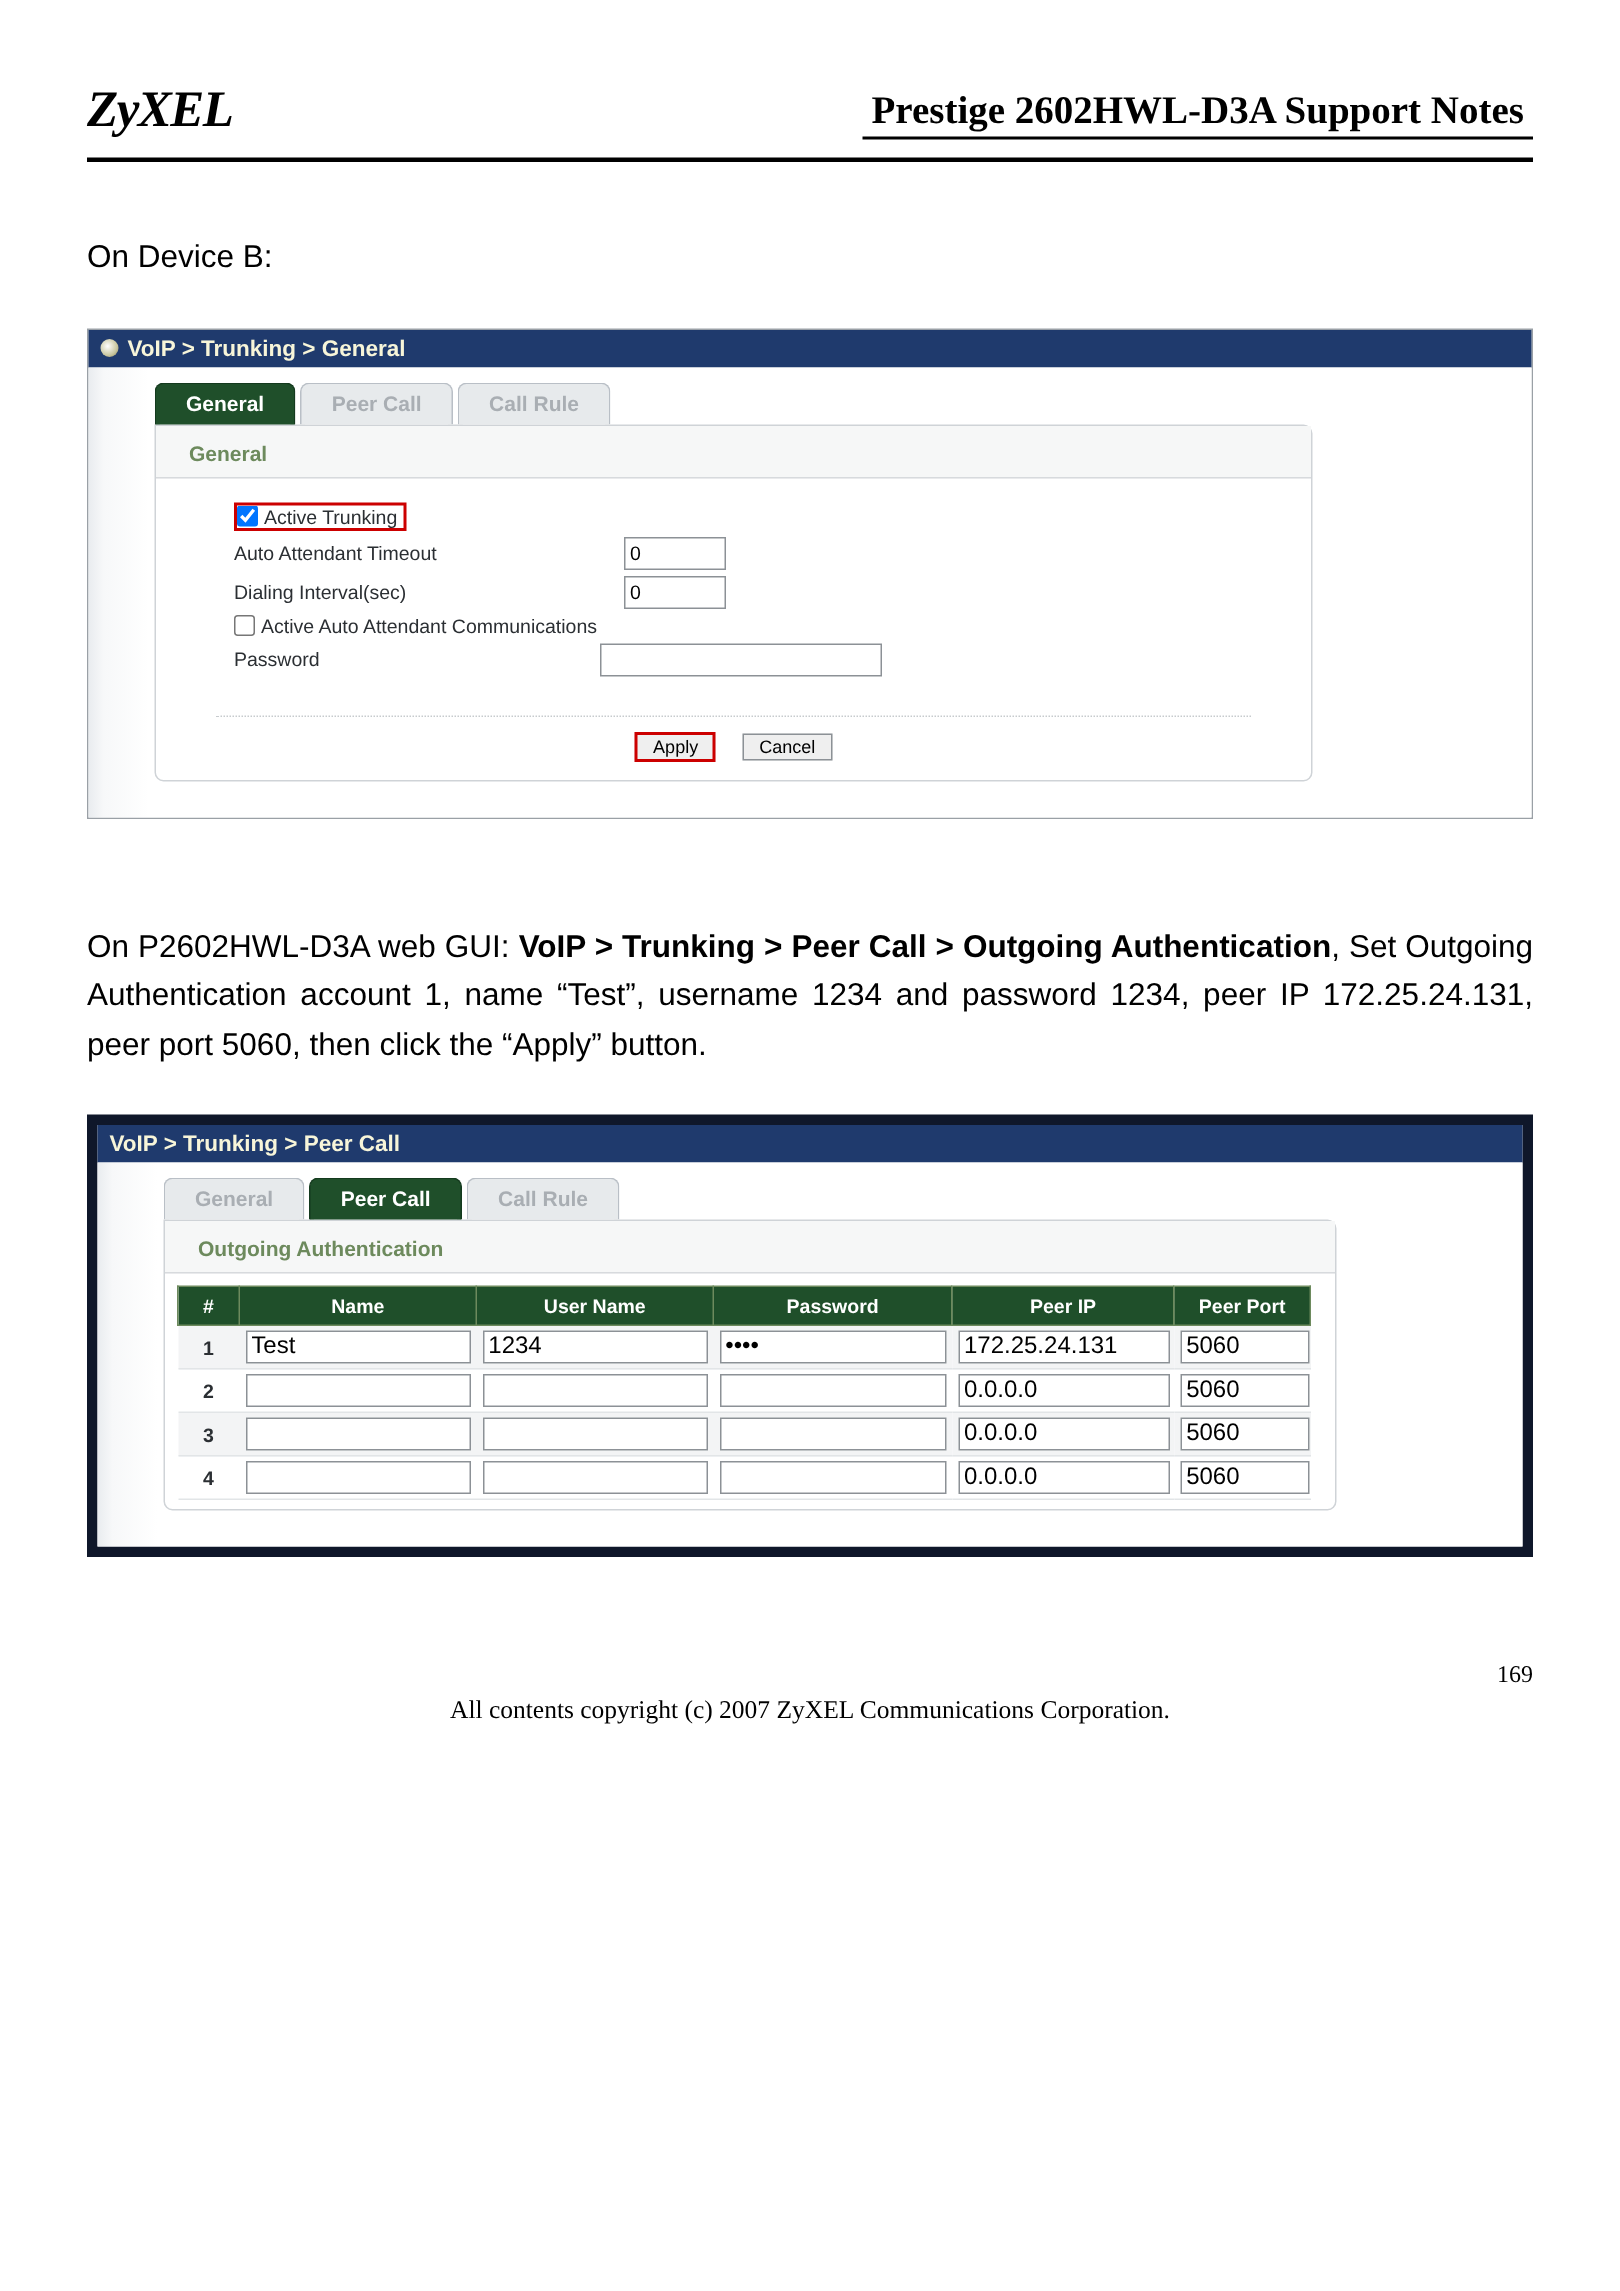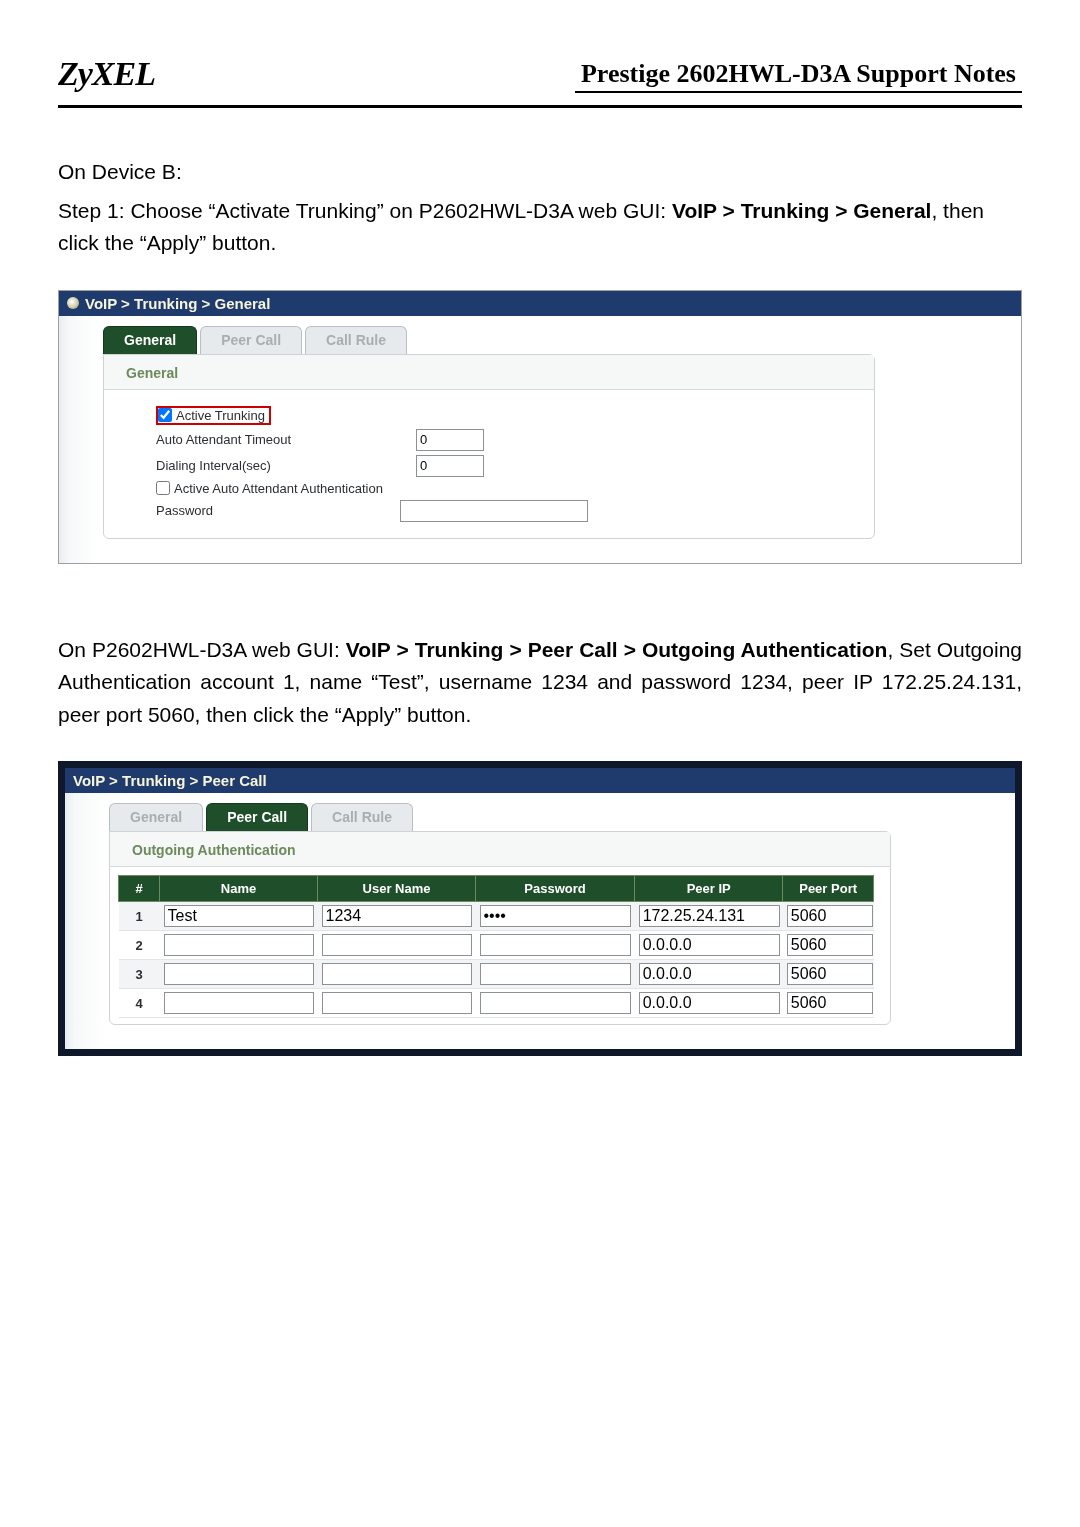--- a/index.html
+++ b/index.html
@@ -216,23 +216,20 @@
 <body>
 
 <div class="page">
   <div class="header-row">
     <div class="logo">ZyXEL</div>
     <div class="doc-title">Prestige 2602HWL-D3A Support Notes</div>
   </div>
 
   <div class="body-text">
     <p>On Device B:</p>
-    <p>
-      <span>Step    1: Choose “Activate Trunking” on P2602HWL-D3A web GUI: </span><span class="bold">VoIP &gt; Trunking &gt; General</span><span>, then click the “Apply” button.</span>
-    </p>
   </div>
 
   <div class="shot">
     <div class="crumb-bar">
       <span class="crumb-icon"></span>
       <span>VoIP &gt; Trunking &gt; General</span>
     </div>
     <div class="shot-body">
       <div class="tabs">
         <div class="tab active">General</div>
@@ -251,26 +248,31 @@
           <div class="form-row">
             <span class="lbl">Auto Attendant Timeout</span>
             <input class="txt sm" value="0" style="">
           </div>
           <div class="form-row">
             <span class="lbl">Dialing Interval(sec)</span>
             <input class="txt sm" value="0" style="">
           </div>
           <div class="form-row">
             <input type="checkbox" style="">
-            <span>Active Auto Attendant Authentication</span>
+            <span>Active Auto Attendant Communications</span>
           </div>
           <div class="form-row">
             <span class="lbl" style="width:244px">Password</span>
             <input class="txt" value="" style="">
           </div>
+        </div>
+        <div class="btn-row">
+          <button class="btn hl">Apply</button>
+          &nbsp;&nbsp;
+          <button class="btn">Cancel</button>
         </div>
       </div>
     </div>
   </div>
 
   <div class="body-text" style="margin-top:70px; text-align:justify;">
     <p style="margin-top:24px">
       <span>On P2602HWL-D3A web GUI: </span><span class="bold">VoIP &gt; Trunking &gt; Peer Call &gt; Outgoing Authentication</span><span>, Set Outgoing Authentication account 1, name “Test”, username 1234 and password 1234, peer IP 172.25.24.131, peer port 5060, then click the “Apply” button.</span>
     </p>
   </div>
@@ -332,13 +334,17 @@
                   <td><input class="cell" value="0.0.0.0" style=""></td>
                   <td><input class="cell" value="5060" style=""></td>
                 </tr>
               </tbody>
           </table>
         </div>
       </div>
     </div>
   </div>
 
+  <div class="footer">
+    <div class="pgnum">169</div>
+    <div class="copyright">All contents copyright (c) 2007 ZyXEL Communications Corporation.</div>
+  </div>
 </div>
 
 </body></html>

